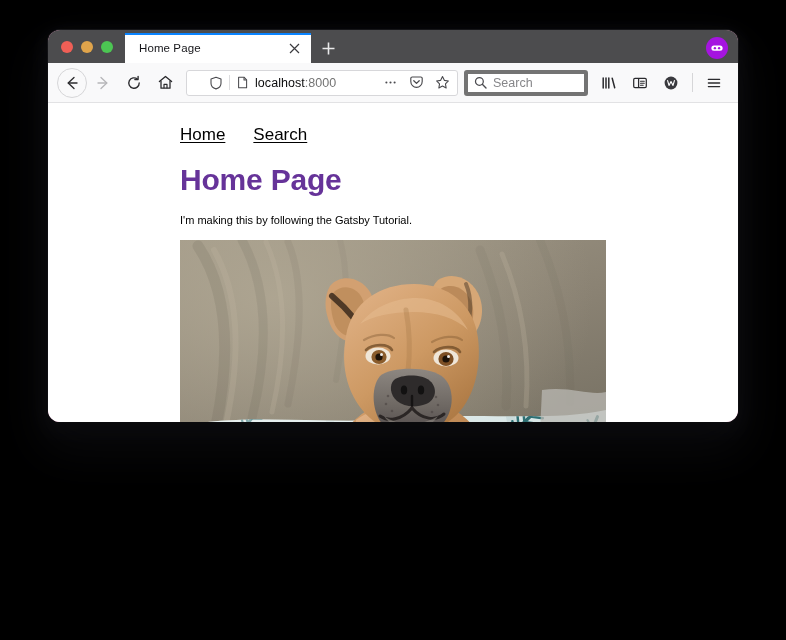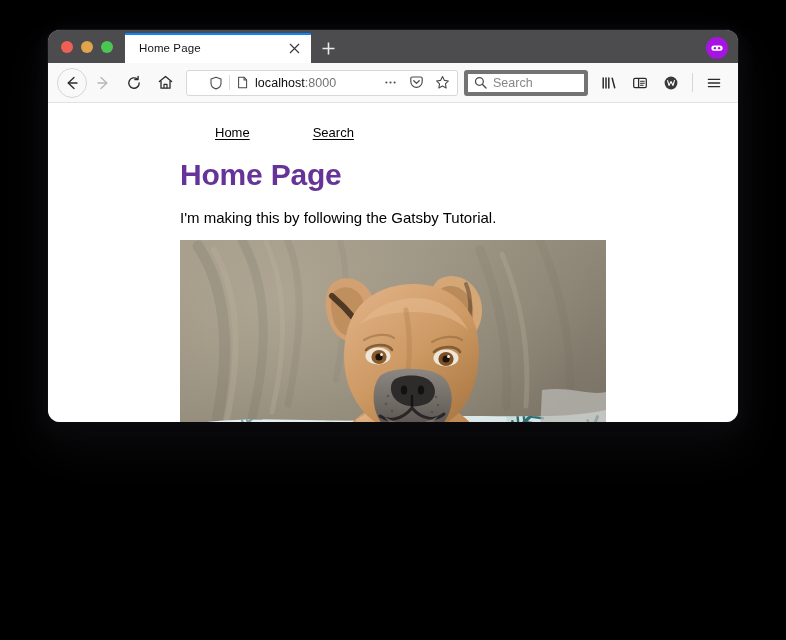--- a/index.html
+++ b/index.html
@@ -184,34 +184,33 @@
   }
   .page {
     padding: 22px 0 0 132px;
   }
   .nav-links {
     display: flex;
     gap: 28px;
     margin-bottom: 18px;
   }
   .nav-links a {
-    font-size: 13px;
+    font-size: 17px;
     color: #000000;
     text-underline-offset: 2px;
-    margin-left: 35px;
   }
   .page-title {
     font-size: 30px;
     font-weight: bold;
     color: #663399;
     margin: 0 0 17px 0;
     letter-spacing: -.2px;
   }
   .page-para {
-    font-size: 15px;
+    font-size: 11px;
     color: #000000;
     margin: 0 0 14px 0;
   }
 
   
   .photo {
     position: relative;
     width: 426px;
     height: 320px;
     overflow: hidden;

